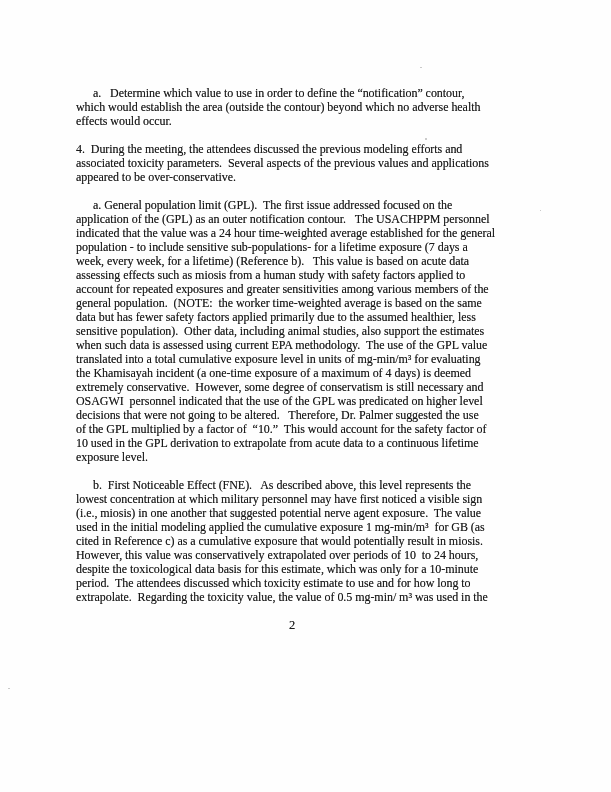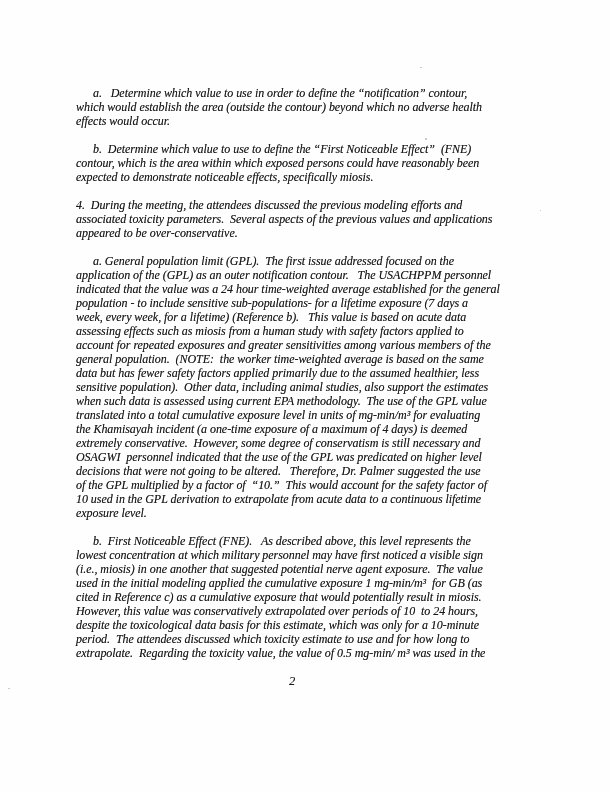--- a/index.html
+++ b/index.html
@@ -14,21 +14,20 @@
     background: #fefefe;
     overflow: hidden;
     font-family: "Liberation Serif", "DejaVu Serif", serif;
     color: #1a1a1a;
   }
   .text-block {
     position: absolute;
     top: 86px;
     left: 76px;
     width: 432px;
-    font-style: italic;
   }
   .para {
     margin: 0 0 14px 0;
     font-size: 12px;
     line-height: 14px;
     white-space: pre-wrap;
     text-align: left;
     letter-spacing: -0.05px;
     
     text-shadow: 0 0 0.4px rgba(20,20,20,0.55);
@@ -62,23 +61,20 @@
   <span class="speck s1"></span>
   <span class="speck s2"></span>
   <span class="speck s3"></span>
   <span class="speck s4"></span>
 
   <div class="text-block">
     <p class="para indent">a.   Determine which value to use in order to define the “notification” contour,
 which would establish the area (outside the contour) beyond which no adverse health
 effects would occur.</p>
 
-    <p class="para indent">b.  Determine which value to use to define the “First Noticeable Effect”  (FNE)
-contour, which is the area within which exposed persons could have reasonably been
-expected to demonstrate noticeable effects, specifically miosis.</p>
 
 
     <p class="para">4.  During the meeting, the attendees discussed the previous modeling efforts and
 associated toxicity parameters.  Several aspects of the previous values and applications
 appeared to be over-conservative.</p>
 
     <p class="para indent">a. General population limit (GPL).  The first issue addressed focused on the
 application of the (GPL) as an outer notification contour.   The USACHPPM personnel
 indicated that the value was a 24 hour time-weighted average established for the general
 population - to include sensitive sub-populations- for a lifetime exposure (7 days a

